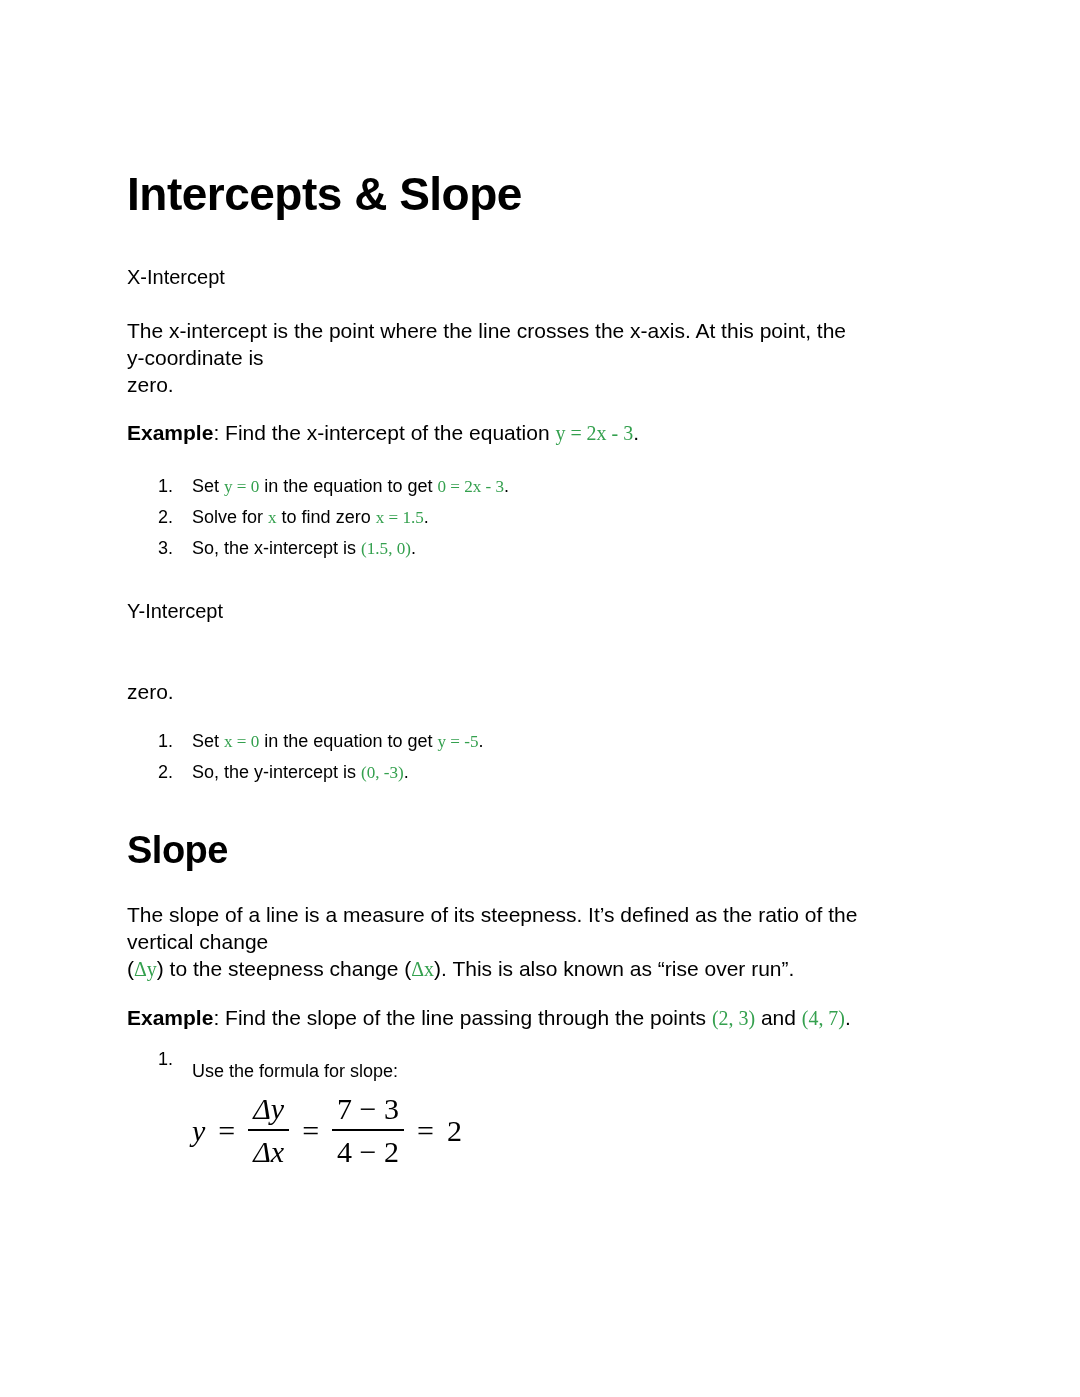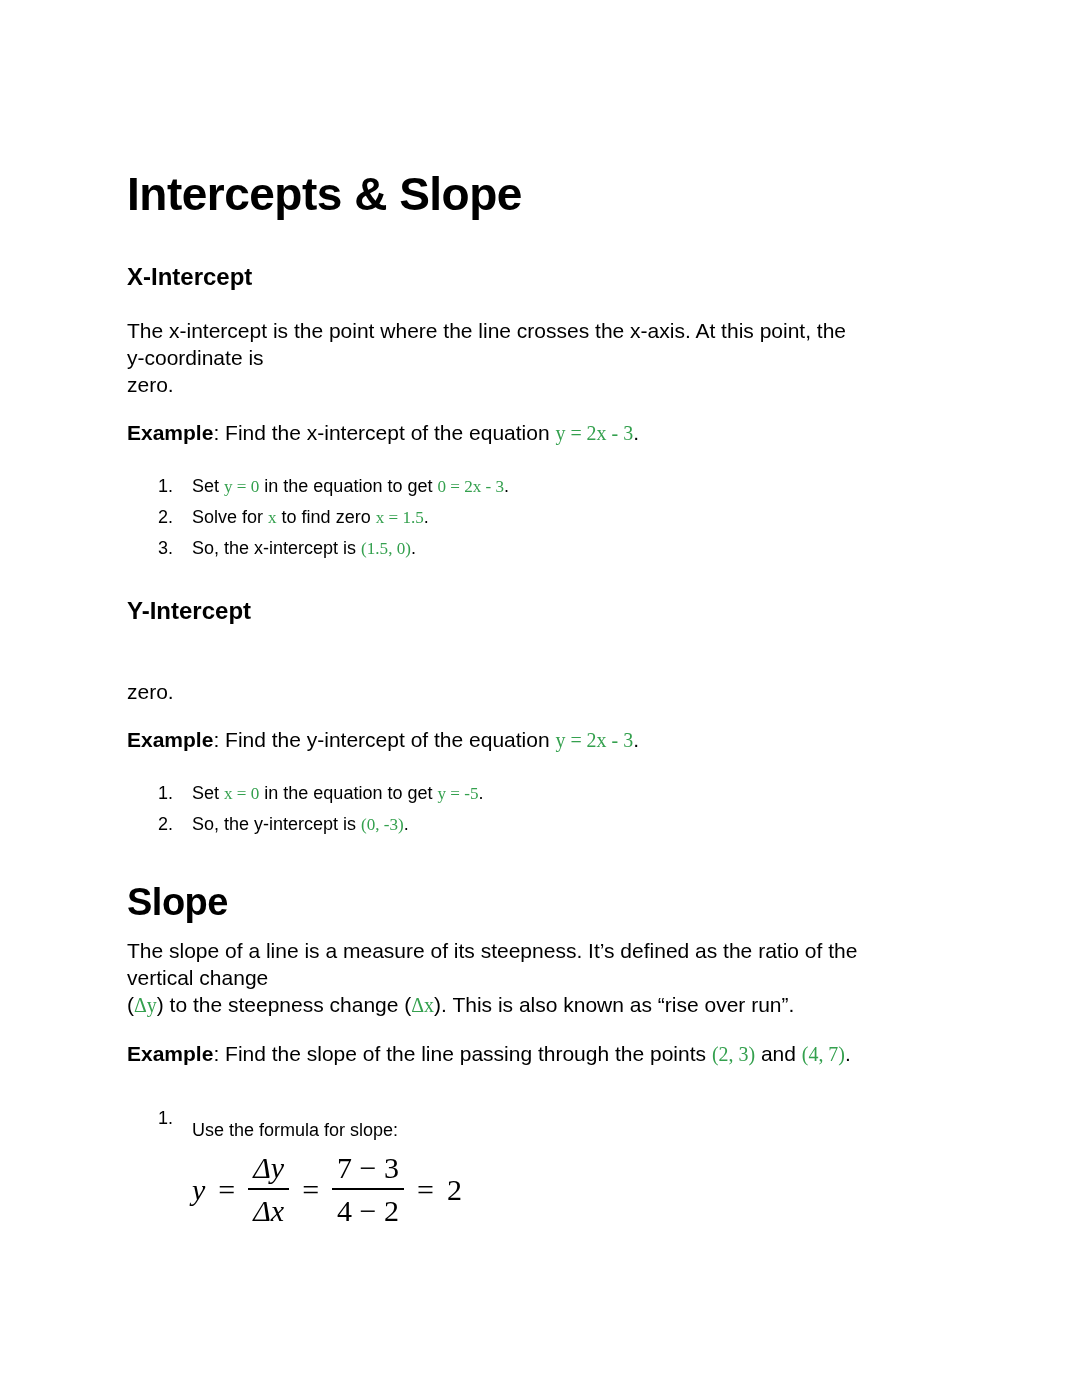--- a/index.html
+++ b/index.html
@@ -21,30 +21,30 @@
     background: #ffffff;
   }
   .doc-title {
     font-size: 46px;
     font-weight: 700;
     line-height: 48px;
     margin: 0 0 42px 0;
     letter-spacing: -0.5px;
   }
   .h2 {
-    font-size: 24px;
-    font-weight: 700;
+    font-size: 20px;
+    font-weight: 400;
     line-height: 34px;
     margin: 0 0 23px 0;
   }
   .h1b {
     font-size: 38px;
     font-weight: 700;
     line-height: 46px;
-    margin: 39px 0 12px 0;
+    margin: 39px 0 28px 0;
     letter-spacing: -0.5px;
   }
   .body {
     font-size: 21px;
     line-height: 27px;
     margin: 0 0 21px 0;
     max-width: 845px;
   }
   .example {
     margin: 0 0 24px 0;
@@ -118,35 +118,34 @@
       <span class="li-text"><span>Solve for </span><span class="code">x</span><span> to find zero </span><span class="code">x = 1.5</span><span>.</span></span>
     </div>
     <div class="li">
       <span class="li-num">3.</span>
       <span class="li-text"><span>So, the x-intercept is </span><span class="code">(1.5, 0)</span><span>.</span></span>
     </div>
   </div>
 
   <div class="h2">Y-Intercept</div>
   <p class="body"><br><span>zero.</span></p>
-  <p class="body example"><span class="b">Example</span><span>: Find the y-intercept of the equation </span><span class="code">y = 2x - 3</span><span>.</span></p>
   <div class="list">
     <div class="li">
       <span class="li-num">1.</span>
       <span class="li-text"><span>Set </span><span class="code">x = 0</span><span> in the equation to get </span><span class="code">y = -5</span><span>.</span></span>
     </div>
     <div class="li">
       <span class="li-num">2.</span>
       <span class="li-text"><span>So, the y-intercept is </span><span class="code">(0, -3)</span><span>.</span></span>
     </div>
   </div>
 
   <div class="h1b">Slope</div>
   <p class="body"><span>The slope of a line is a measure of its steepness. It’s defined as the ratio of the vertical change</span><br><span>(</span><span class="code">Δy</span><span>) to the steepness change (</span><span class="code">Δx</span><span>). This is also known as “rise over run”.</span></p>
-  <p class="body example" style="margin-bottom:35px;"><span class="b">Example</span><span>: Find the slope of the line passing through the points </span><span class="code">(2, 3)</span><span> and </span><span class="code">(4, 7)</span><span>.</span></p>
+  <p class="body example" style="margin-bottom:12px;"><span class="b">Example</span><span>: Find the slope of the line passing through the points </span><span class="code">(2, 3)</span><span> and </span><span class="code">(4, 7)</span><span>.</span></p>
   <div class="list last">
     <div class="li">
       <span class="li-num">1.</span>
       <div class="li-body">
         <span class="li-text"><span>Use the formula for slope:</span></span>
         <div class="formula">
           <span class="mi">y</span>
           <span class="mrel">=</span>
           <span class="frac">
             <span class="fnum mi">Δy</span>

